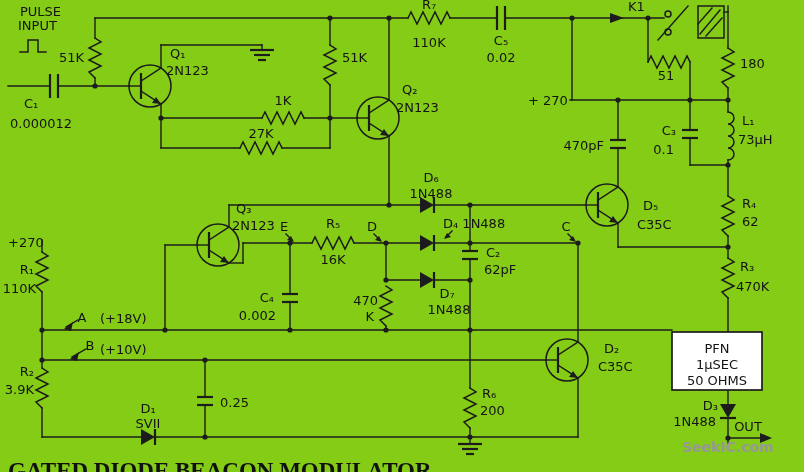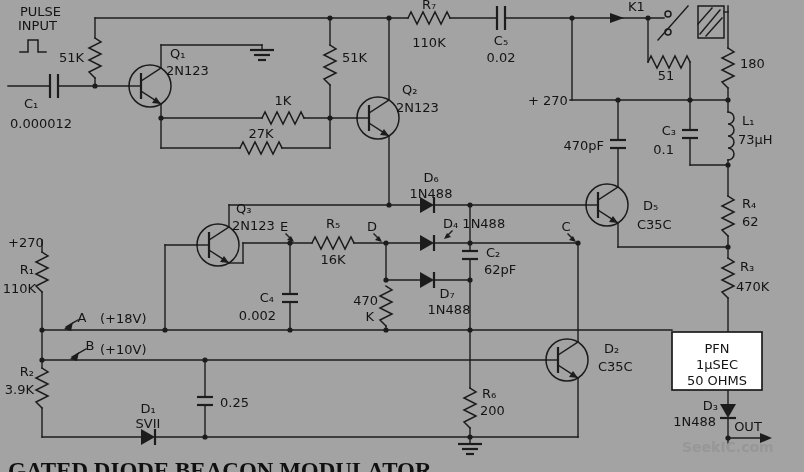--- a/index.html
+++ b/index.html
@@ -1,16 +1,16 @@
 <!DOCTYPE html>
 <html><head>
 <meta charset="utf-8">
 <style>
   html,body{margin:0;padding:0;background:#ffffff;}
-  .stage{position:relative;width:804px;height:472px;overflow:hidden;background:#a3a3a3;}
+  .stage{position:relative;width:804px;height:472px;overflow:hidden;background:#84cc16;}
   svg{position:absolute;left:0;top:0;}
   .w{stroke:#1c1c1c;stroke-width:1.4;fill:none;stroke-linecap:square;}
   .comp{stroke:#1c1c1c;stroke-width:1.5;fill:none;stroke-linecap:square;}
   .w2{stroke:#1c1c1c;stroke-width:2.2;fill:none;stroke-linecap:butt;}
   .fillb{fill:#1c1c1c;stroke:none;}
   .dot{fill:#1c1c1c;stroke:none;}
   text{font-family:"DejaVu Sans",sans-serif;fill:#141414;}
   .t13{font-size:13px;}
   .wm{font-size:14px;font-weight:bold;fill:#979797;}
   .cap{font-size:23px;font-weight:bold;fill:#101010;font-family:"Liberation Serif",serif;}

